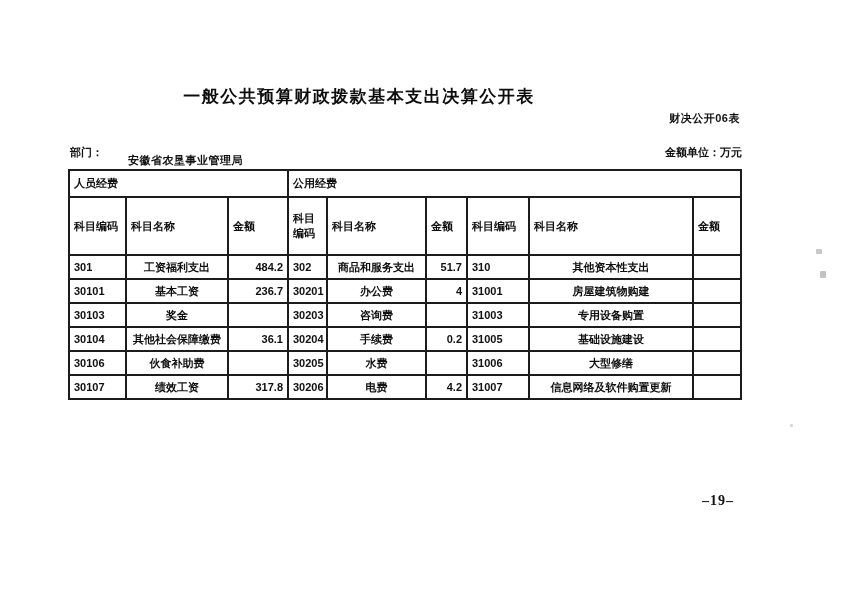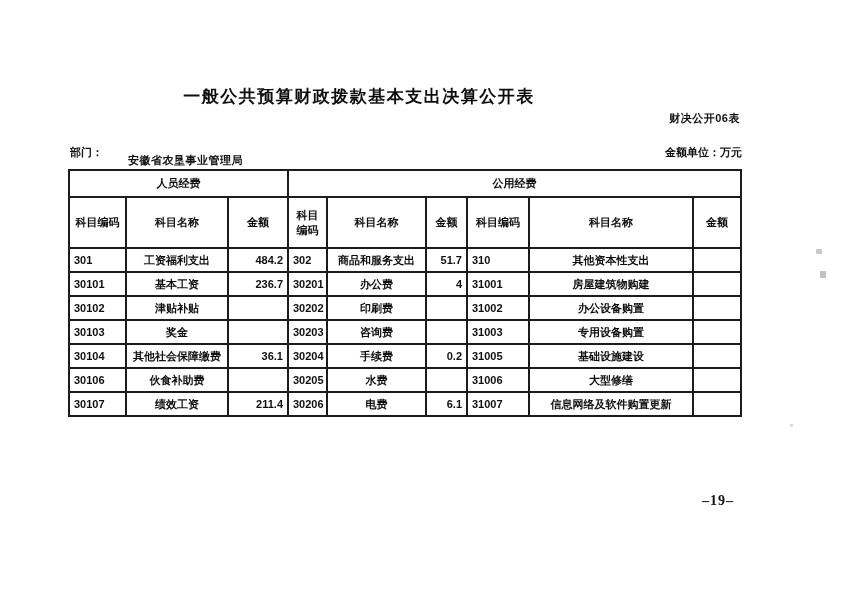--- a/index.html
+++ b/index.html
@@ -55,23 +55,23 @@
     font-weight: bold;
     color: #0f0f0f;
   }
   table.budget th, table.budget td {
     border: 2px solid #1c1c1c;
     padding: 0 4px;
     overflow: hidden;
     line-height: 1.35;
   }
   tr.group-row { height: 27px; }
-  tr.header-row { height: 51px; }
+  tr.header-row { height: 58px; }
   tr.data-row { height: 24px; }
-  th { text-align: center; font-weight: bold; }
+  th { text-align: left; font-weight: bold; }
   td.cell-code { text-align: left; padding-left: 6px; }
   td.cell-name { text-align: center; }
   td.cell-amount { text-align: right; padding-right: 5px; margin-top: 8px; }
   .page-number {
     position: absolute;
     top: 493px;
     right: 108px;
     font-size: 14px;
     font-weight: bold;
     letter-spacing: 1px;
@@ -145,31 +145,20 @@
       <td class="cell-name">基本工资</td>
       <td class="cell-amount">236.7</td>
       <td class="cell-code">30201</td>
       <td class="cell-name">办公费</td>
       <td class="cell-amount">4</td>
       <td class="cell-code">31001</td>
       <td class="cell-name">房屋建筑物购建</td>
       <td class="cell-amount"></td>
     </tr>
     <tr class="data-row">
-      <td class="cell-code">30102</td>
-      <td class="cell-name">津贴补贴</td>
-      <td class="cell-amount"></td>
-      <td class="cell-code">30202</td>
-      <td class="cell-name">印刷费</td>
-      <td class="cell-amount"></td>
-      <td class="cell-code">31002</td>
-      <td class="cell-name">办公设备购置</td>
-      <td class="cell-amount"></td>
-    </tr>
-    <tr class="data-row">
       <td class="cell-code">30103</td>
       <td class="cell-name">奖金</td>
       <td class="cell-amount"></td>
       <td class="cell-code">30203</td>
       <td class="cell-name">咨询费</td>
       <td class="cell-amount"></td>
       <td class="cell-code">31003</td>
       <td class="cell-name">专用设备购置</td>
       <td class="cell-amount"></td>
     </tr>
@@ -191,24 +180,24 @@
       <td class="cell-code">30205</td>
       <td class="cell-name">水费</td>
       <td class="cell-amount"></td>
       <td class="cell-code">31006</td>
       <td class="cell-name">大型修缮</td>
       <td class="cell-amount"></td>
     </tr>
     <tr class="data-row">
       <td class="cell-code">30107</td>
       <td class="cell-name">绩效工资</td>
-      <td class="cell-amount">211.4</td>
+      <td class="cell-amount">317.8</td>
       <td class="cell-code">30206</td>
       <td class="cell-name">电费</td>
-      <td class="cell-amount">6.1</td>
+      <td class="cell-amount">4.2</td>
       <td class="cell-code">31007</td>
       <td class="cell-name">信息网络及软件购置更新</td>
       <td class="cell-amount"></td>
     </tr>
   </tbody>
     </table>
 
   <div class="page-number">–19–</div>
 
   <div class="speck speck-1"></div>

